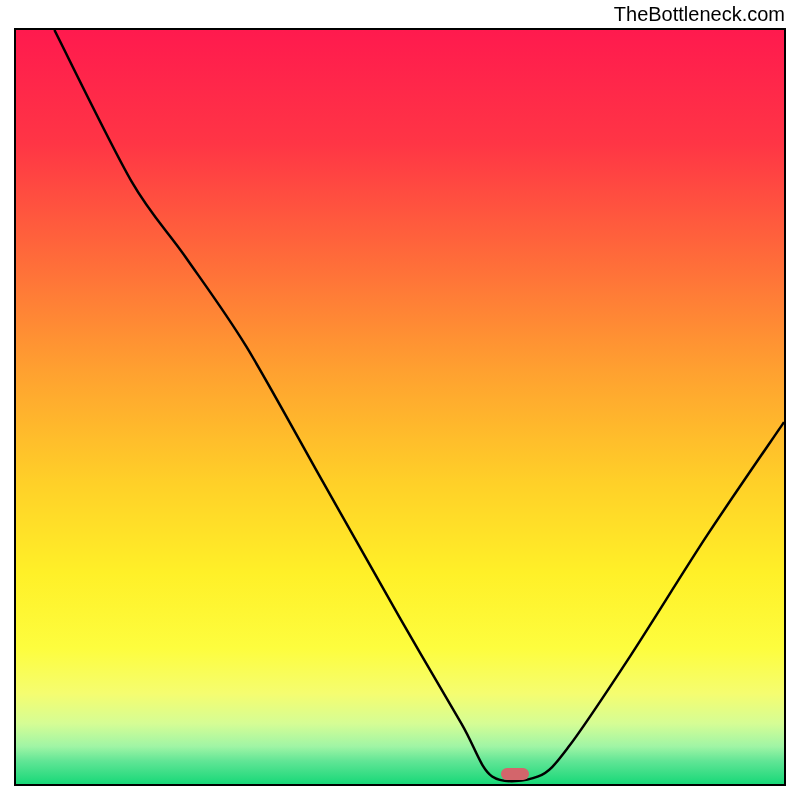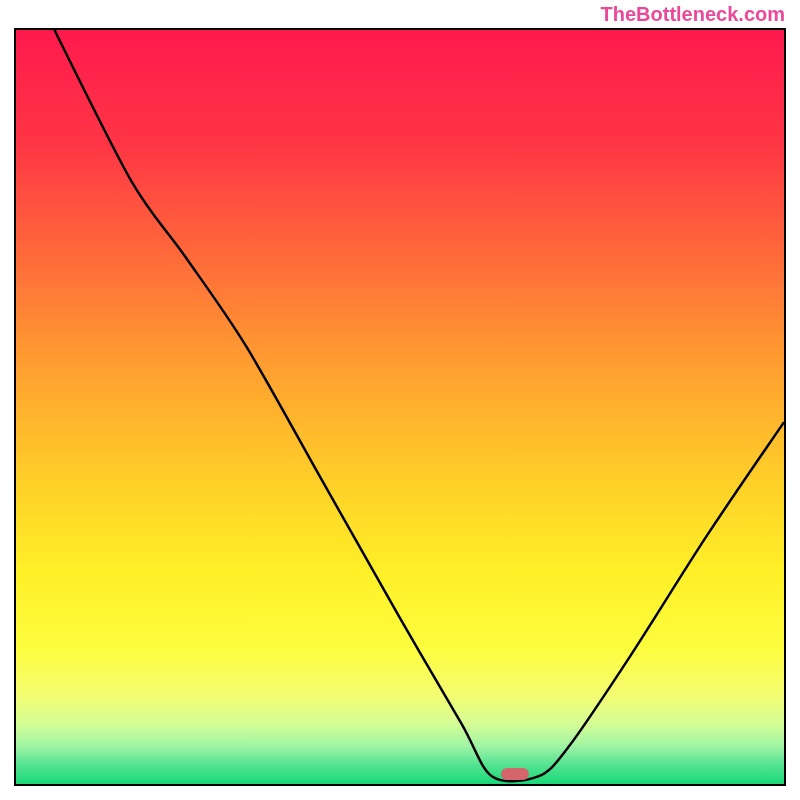--- a/index.html
+++ b/index.html
@@ -12,22 +12,22 @@
       height: 800px;
       background: white;
       position: relative;
       font-family: Arial, sans-serif;
     }
     .watermark {
       position: absolute;
       top: 3px;
       right: 15px;
       font-size: 20px;
-      color: #ec4899;
-      font-weight: bold;
+      color: #000000;
+      font-weight: normal;
       z-index: 10;
     }
     .chart-container {
       position: absolute;
       top: 28px;
       left: 14px;
       width: 772px;
       height: 758px;
       border: 2px solid black;
     }

